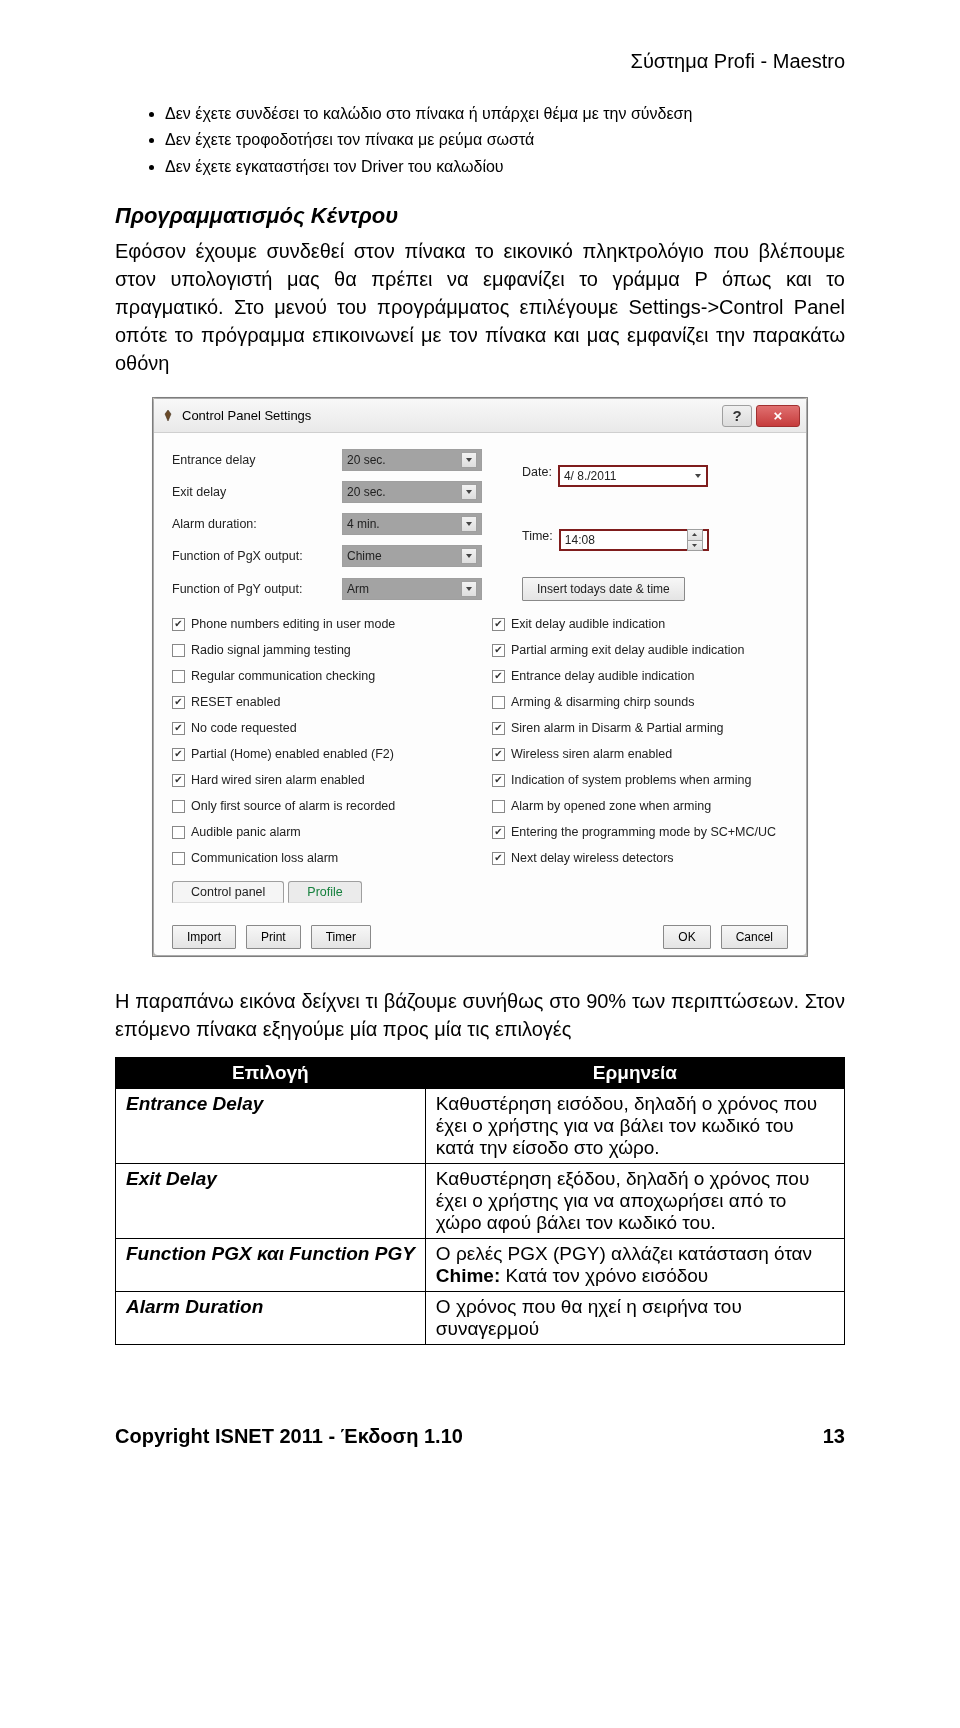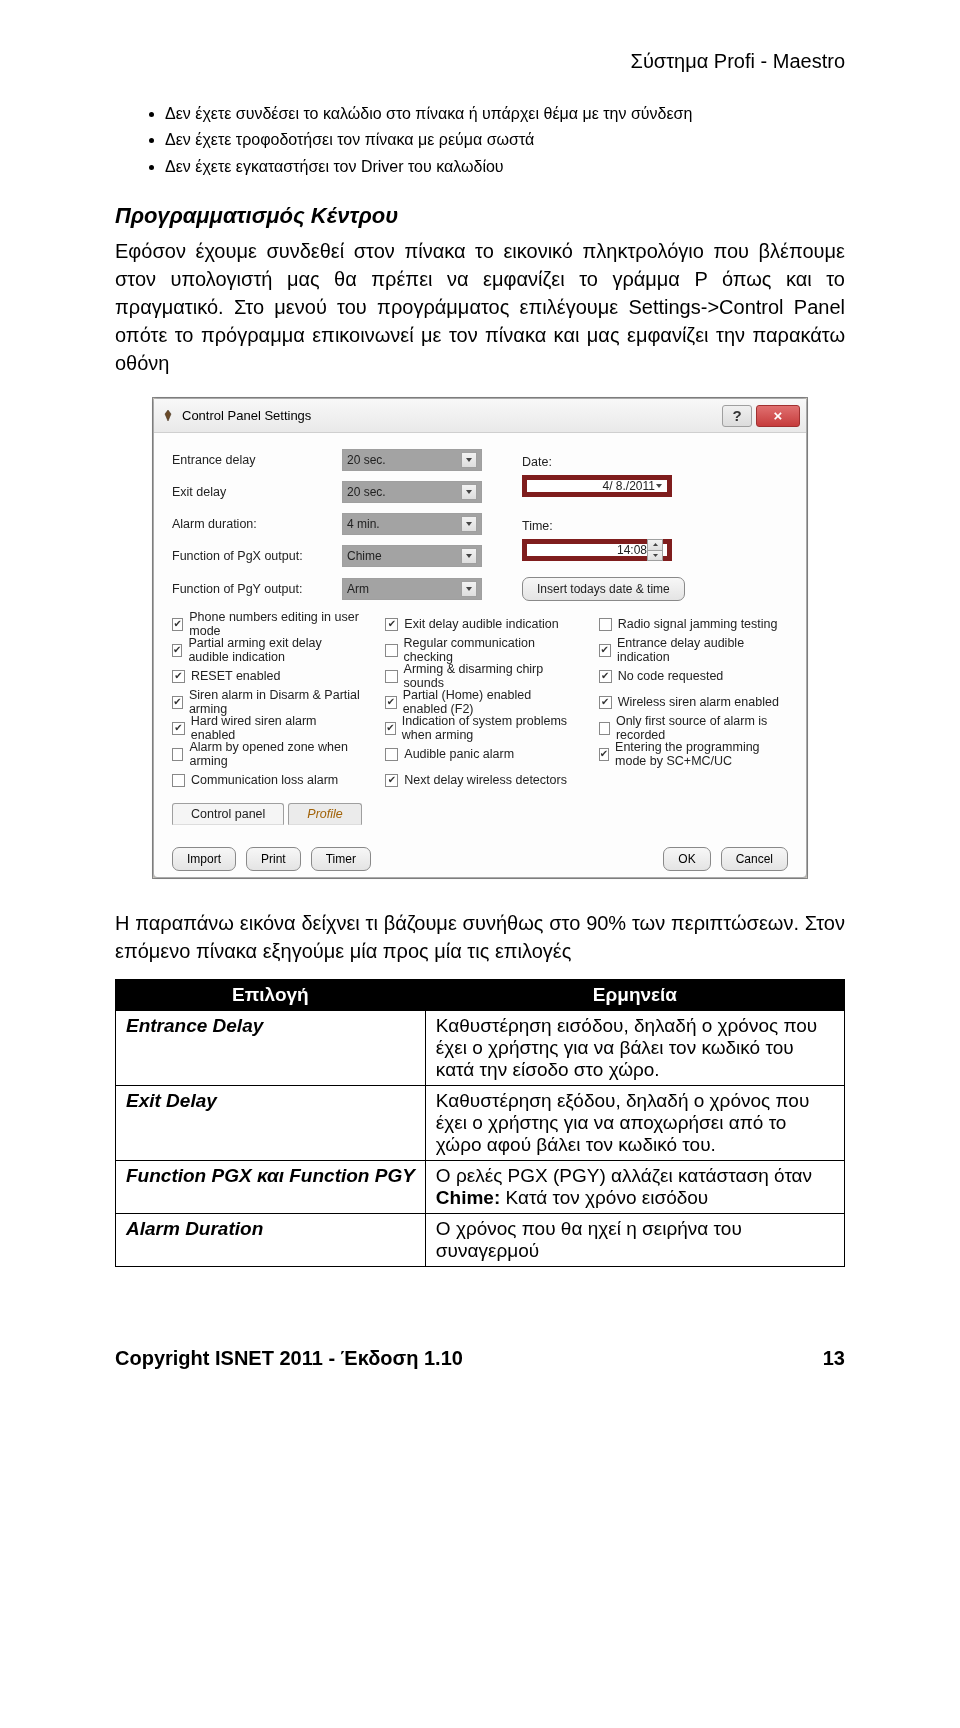--- a/index.html
+++ b/index.html
@@ -106,24 +106,24 @@
     font-size:12px;
   }
   .combo .arrow {
     width: 16px; height: 16px;
     border:1px solid #9f9f9f;
     background: linear-gradient(#f2f2f2,#dedede);
     display:flex; align-items:center; justify-content:center;
   }
   .textbox {
     height:22px;
-    border:5px solid #7f1d1d;
+    border:2px solid #7f1d1d;
     background:#fff;
     padding:0 4px;
-    display:flex; align-items:center; justify-content:flex-end;
+    display:flex; align-items:center; justify-content:space-between;
     font-size:12px;
     width: 150px;
   }
   .spin-btns {
     display:flex; flex-direction:column;
     border:1px solid #9f9f9f;
     height:22px; width:16px;
   }
   .spin-btns div {
     flex:1; border-bottom:1px solid #9f9f9f;
@@ -131,55 +131,55 @@
     background:linear-gradient(#f2f2f2,#dedede);
   }
   .spin-btns div:last-child { border-bottom:none; }
   .btn {
     height: 24px;
     border:1px solid #898989;
     background: linear-gradient(#f7f7f7,#e4e4e4);
     font-size:12px;
     padding: 0 14px;
     display:inline-flex; align-items:center; justify-content:center;
-    border-radius:7px;
+    border-radius:1px;
   }
   .checkrow {
     display:flex; align-items:center; gap:6px;
     font-size:12.5px;
     height:22px;
   }
   .checkbox {
     width:13px; height:13px;
     border:1px solid #888; background:#fff;
     display:flex; align-items:center; justify-content:center;
     font-size:11px; line-height:1;
   }
   .checkbox.checked::after { content:"✔"; font-size:10px; color:#333; }
   .check-cols {
     display:grid;
-    grid-template-columns: 1fr 1fr 1fr;
+    grid-template-columns: 1fr 1fr;
     column-gap: 24px;
     row-gap: 4px;
     margin-top: 6px;
     margin-bottom: 12px;
   }
   .tab-row {
     display:flex; gap:4px;
     margin-top: 6px;
   }
   .tab {
     border:1px solid #9f9f9f;
     border-bottom:1px solid #ddd;
     background:#f5f5f5;
     padding:3px 18px;
     font-size:12.5px;
     border-radius: 3px 3px 0 0;
   }
-  .tab.inactive { background:#ebebeb; color:#a16207;font-style:italic; }
+  .tab.inactive { background:#ebebeb; color:#15803d; }
   .dialog-bottom {
     display:flex;
     justify-content: space-between;
     padding: 10px 18px 6px 18px;
     gap:8px;
   }
   .dialog-bottom .left-group { display:flex; gap:10px; }
   .dialog-bottom .right-group { display:flex; gap:10px; }
   .caption-text {
     font-size: 20px;
@@ -209,21 +209,21 @@
     font-weight: bold;
     white-space: nowrap;
     width: 190px;
   }
   .footer {
     margin-top: 80px;
     display:flex; justify-content:space-between;
     font-size:20px;
     font-weight:bold;
   }
-  .right-stack { display:flex; flex-direction:column; gap:6px; }
+  .right-stack { display:flex; flex-direction:row; gap:6px; }
   .lbl { font-size:12.5px; }
 </style>
 </head>
 <body>
 
 <div class="page">
   <div class="header-right">Σύστημα Profi - Maestro</div>
 
   <ul class="bullets">
     <li>Δεν έχετε συνδέσει το καλώδιο στο πίνακα ή υπάρχει θέμα με την σύνδεση</li>

